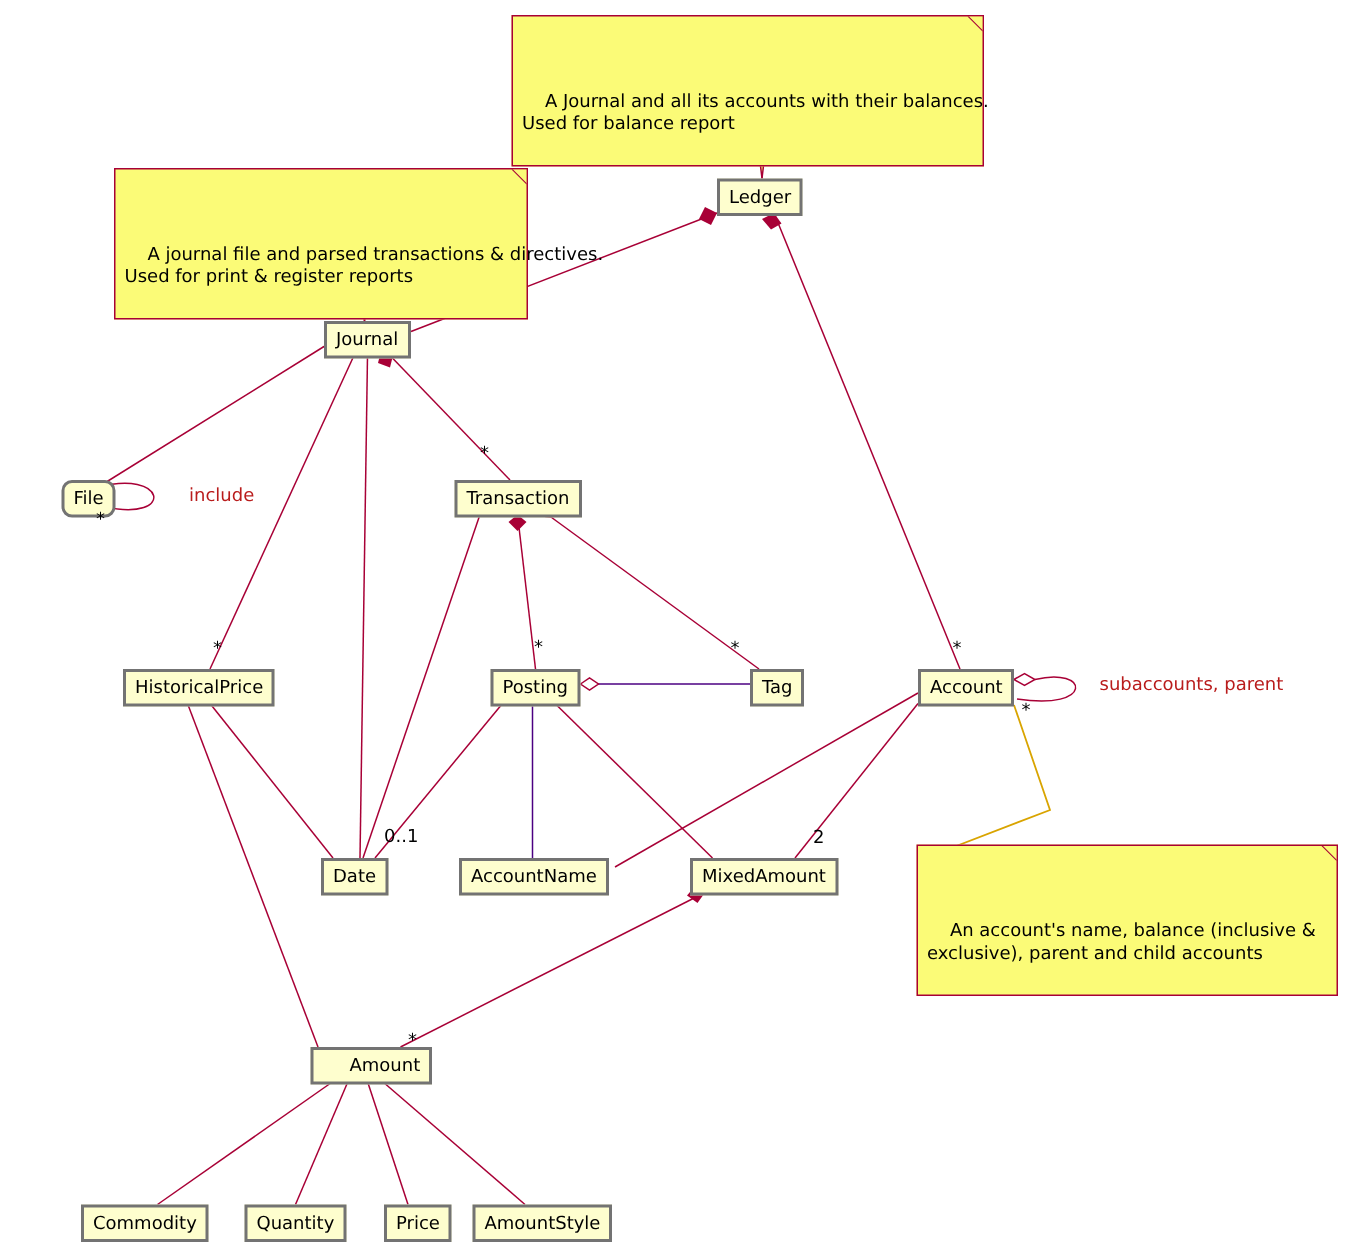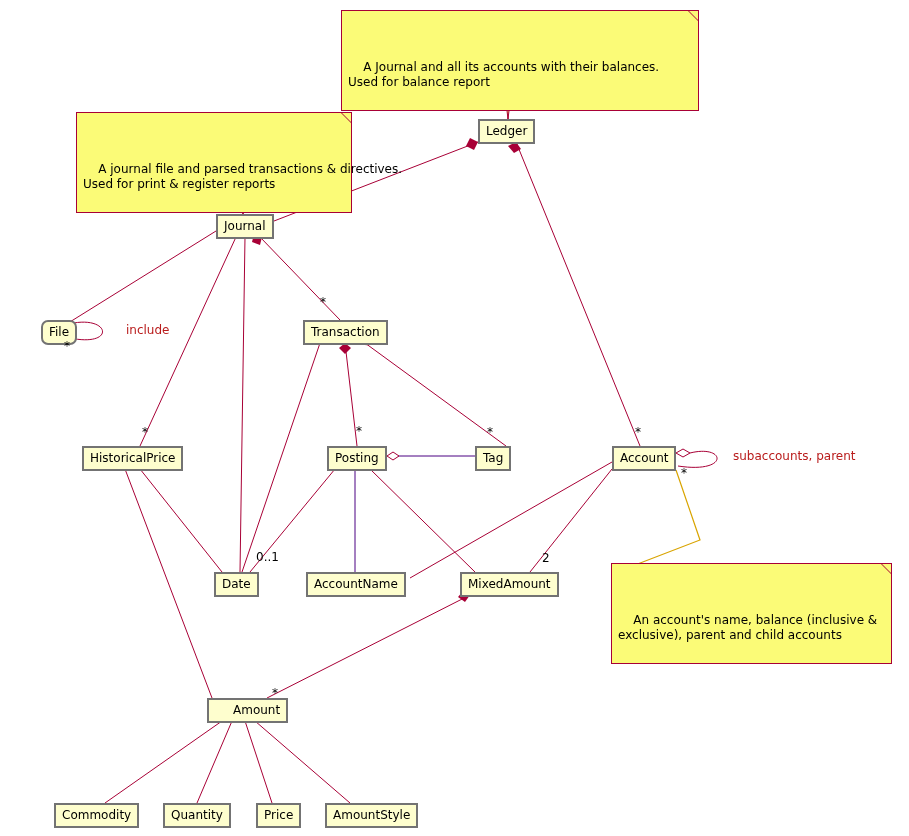--- a/index.html
+++ b/index.html
@@ -138,21 +138,21 @@
 
     <line x1="470" y1="595" x2="267" y2="698" stroke="#A80036" stroke-width="1"></line>
     <polygon points="470,595 464,590 458,597 465,602" fill="#A80036"></polygon>
 
     <line x1="222" y1="721" x2="105" y2="803" stroke="#A80036" stroke-width="1"></line>
     <line x1="232" y1="721" x2="197" y2="803" stroke="#A80036" stroke-width="1"></line>
     <line x1="245" y1="721" x2="272" y2="803" stroke="#A80036" stroke-width="1"></line>
     <line x1="255" y1="721" x2="350" y2="803" stroke="#A80036" stroke-width="1"></line>
   </svg>
 
-  <div class="note" style="left:341px; top:10px; width:358px;">
+  <div class="note" style="left:341px; top:10px; width:315px;">
     <span class="fold"></span>
     <span class="fold-inner"></span>
     <span>A Journal and all its accounts with their balances.
 Used for balance report</span>
   </div>
 
   <div class="note" style="left:76px; top:112px; width:276px;">
     <span class="fold"></span>
     <span class="fold-inner"></span>
     <span>A journal file and parsed transactions &amp; directives.
@@ -177,21 +177,21 @@
   </div>
   <div class="node" style="left:303px; top:320px;">
     <span>Transaction</span>
   </div>
   <div class="node" style="left:82px; top:446px;">
     <span>HistoricalPrice</span>
   </div>
   <div class="node" style="left:327px; top:446px;">
     <span>Posting</span>
   </div>
-  <div class="node" style="left:475px; top:446px;">
+  <div class="node" style="left:500px; top:446px;">
     <span>Tag</span>
   </div>
   <div class="node" style="left:612px; top:446px;">
     <span>Account</span>
   </div>
   <div class="node" style="left:214px; top:572px;">
     <span>Date</span>
   </div>
   <div class="node" style="left:306px; top:572px;">
     <span>AccountName</span>
@@ -204,21 +204,21 @@
   </div>
   <div class="node" style="left:54px; top:803px;">
     <span>Commodity</span>
   </div>
   <div class="node" style="left:163px; top:803px;">
     <span>Quantity</span>
   </div>
   <div class="node" style="left:256px; top:803px;">
     <span>Price</span>
   </div>
-  <div class="node" style="left:325px; top:803px;">
+  <div class="node" style="left:315px; top:803px;">
     <span>AmountStyle</span>
   </div>
 
   <div class="label" style="left:126px; top:323px;">include</div>
   <div class="label" style="left:733px; top:449px;">subaccounts, parent</div>
 
   <div class="mult" style="left:64px; top:339px;">*</div>
   <div class="mult" style="left:320px; top:295px;">*</div>
   <div class="mult" style="left:142px; top:425px;">*</div>
   <div class="mult" style="left:356px; top:424px;">*</div>

